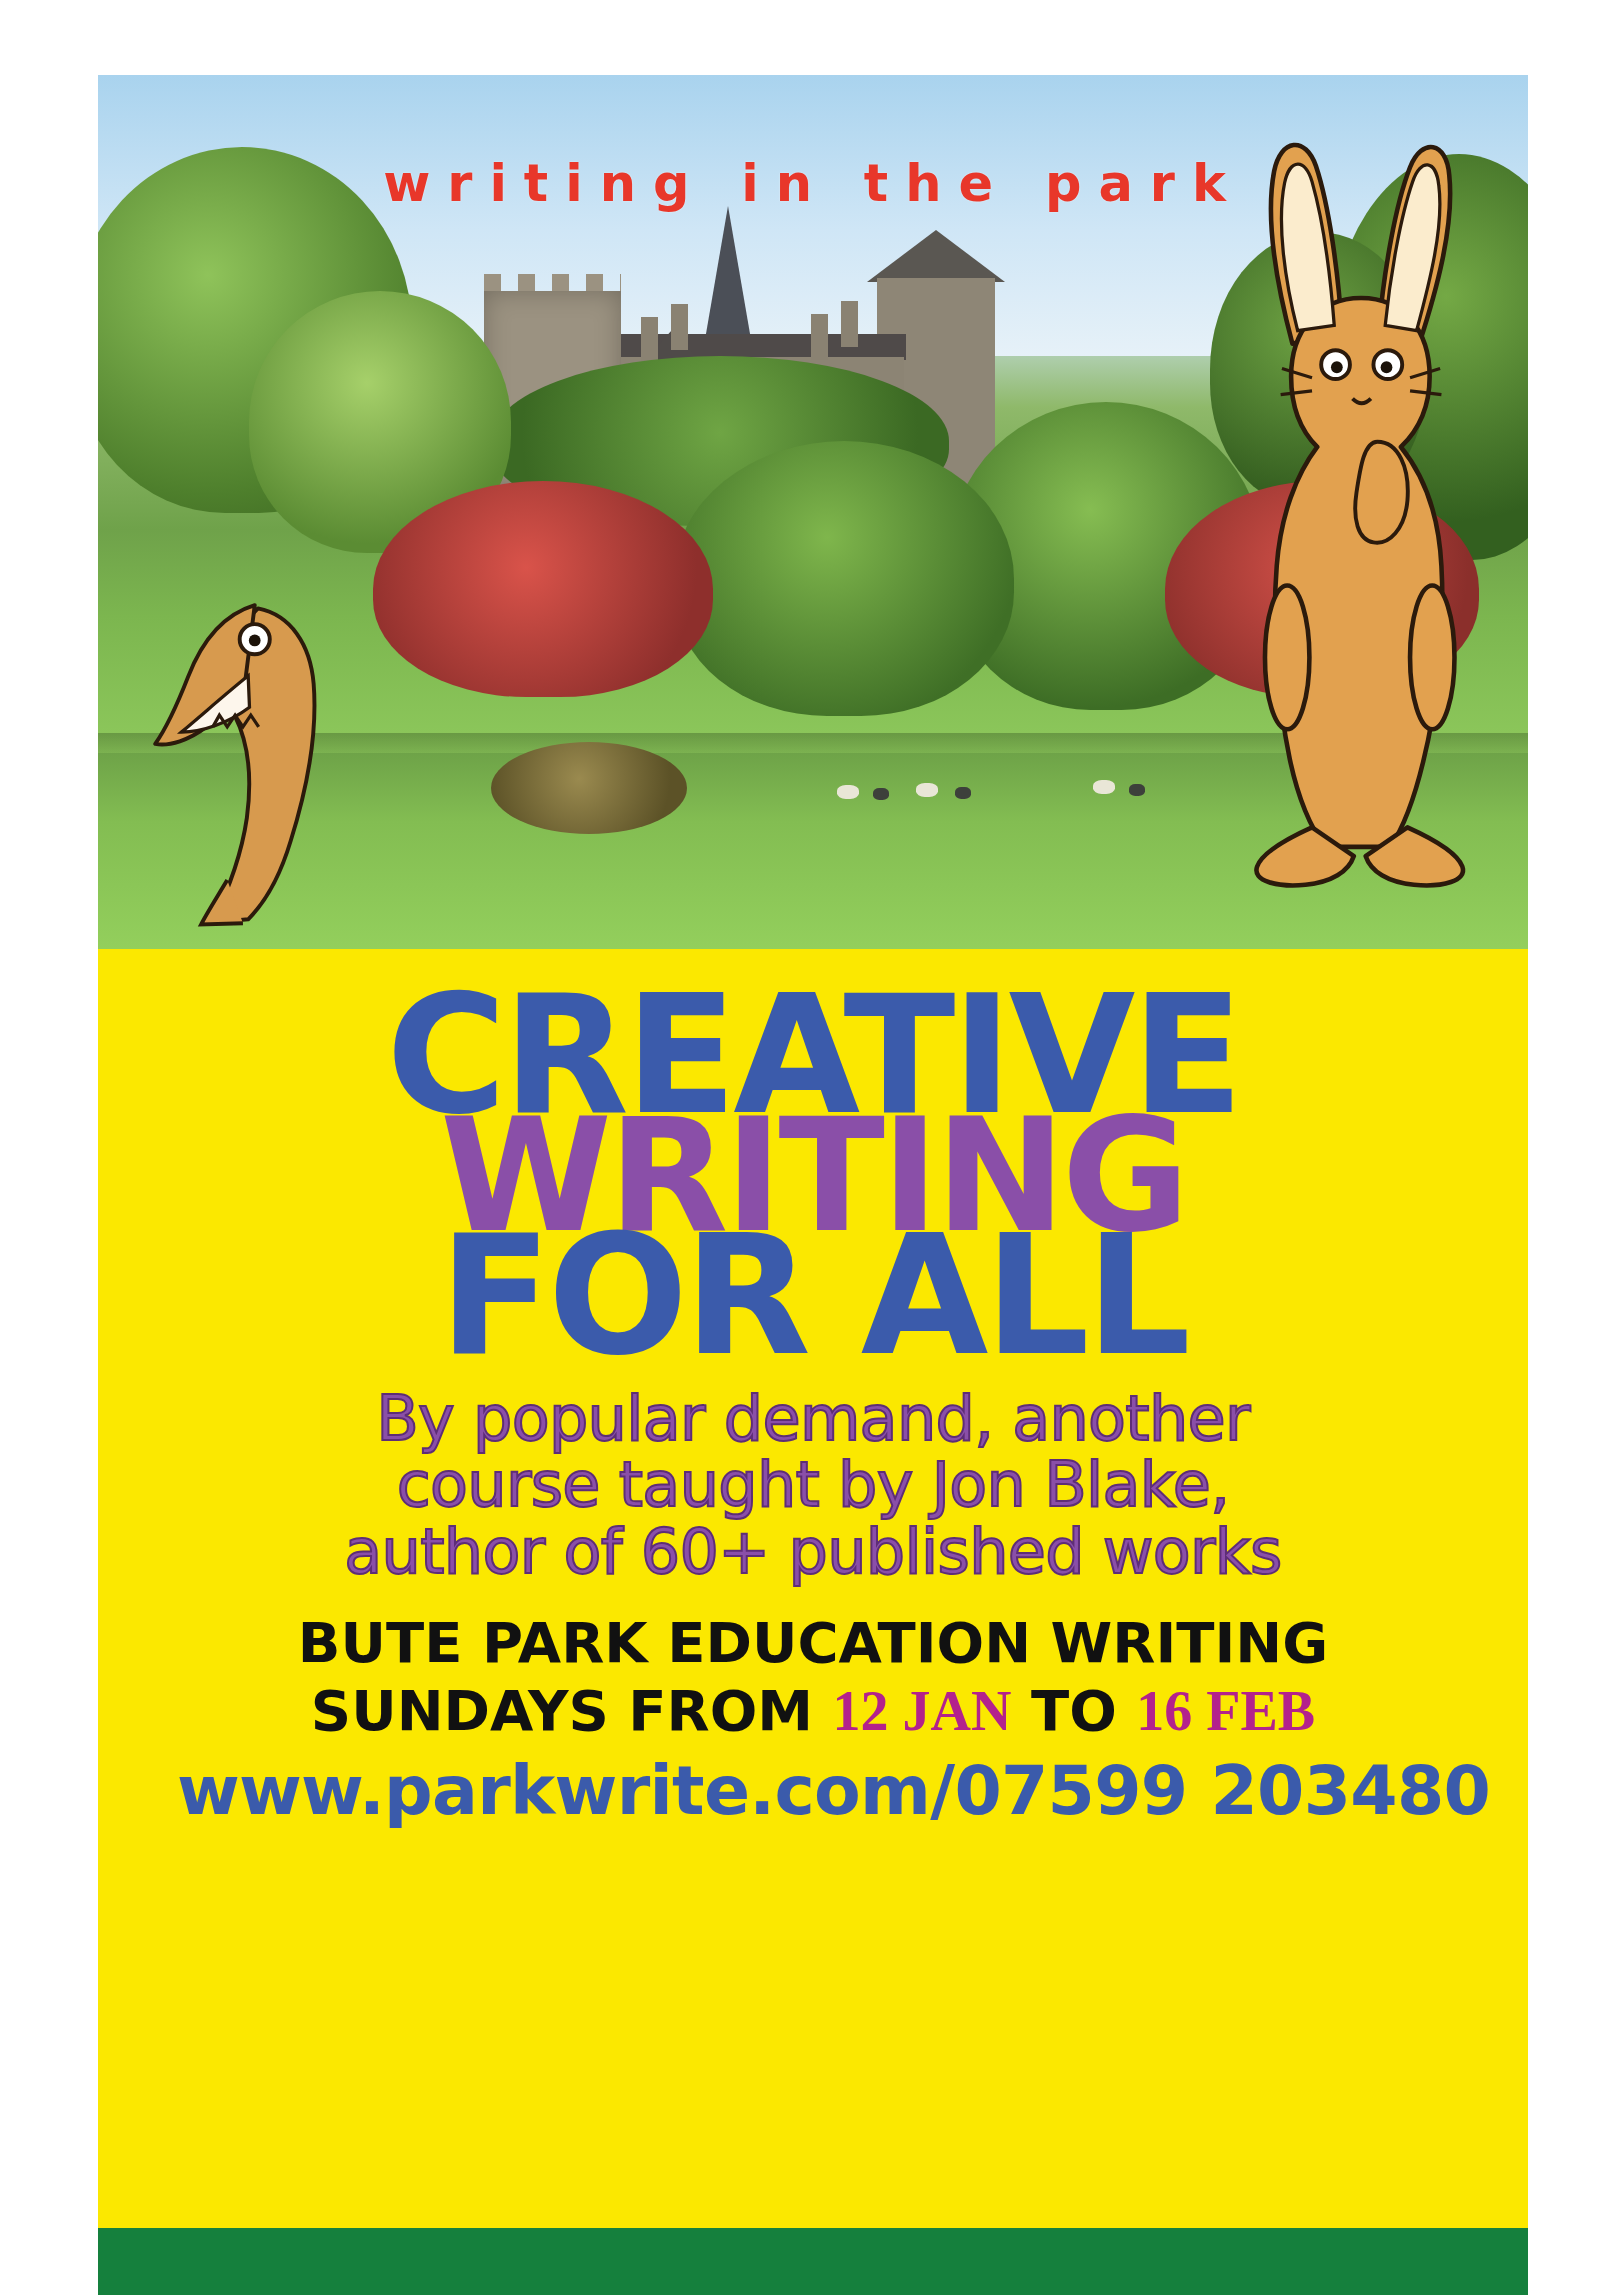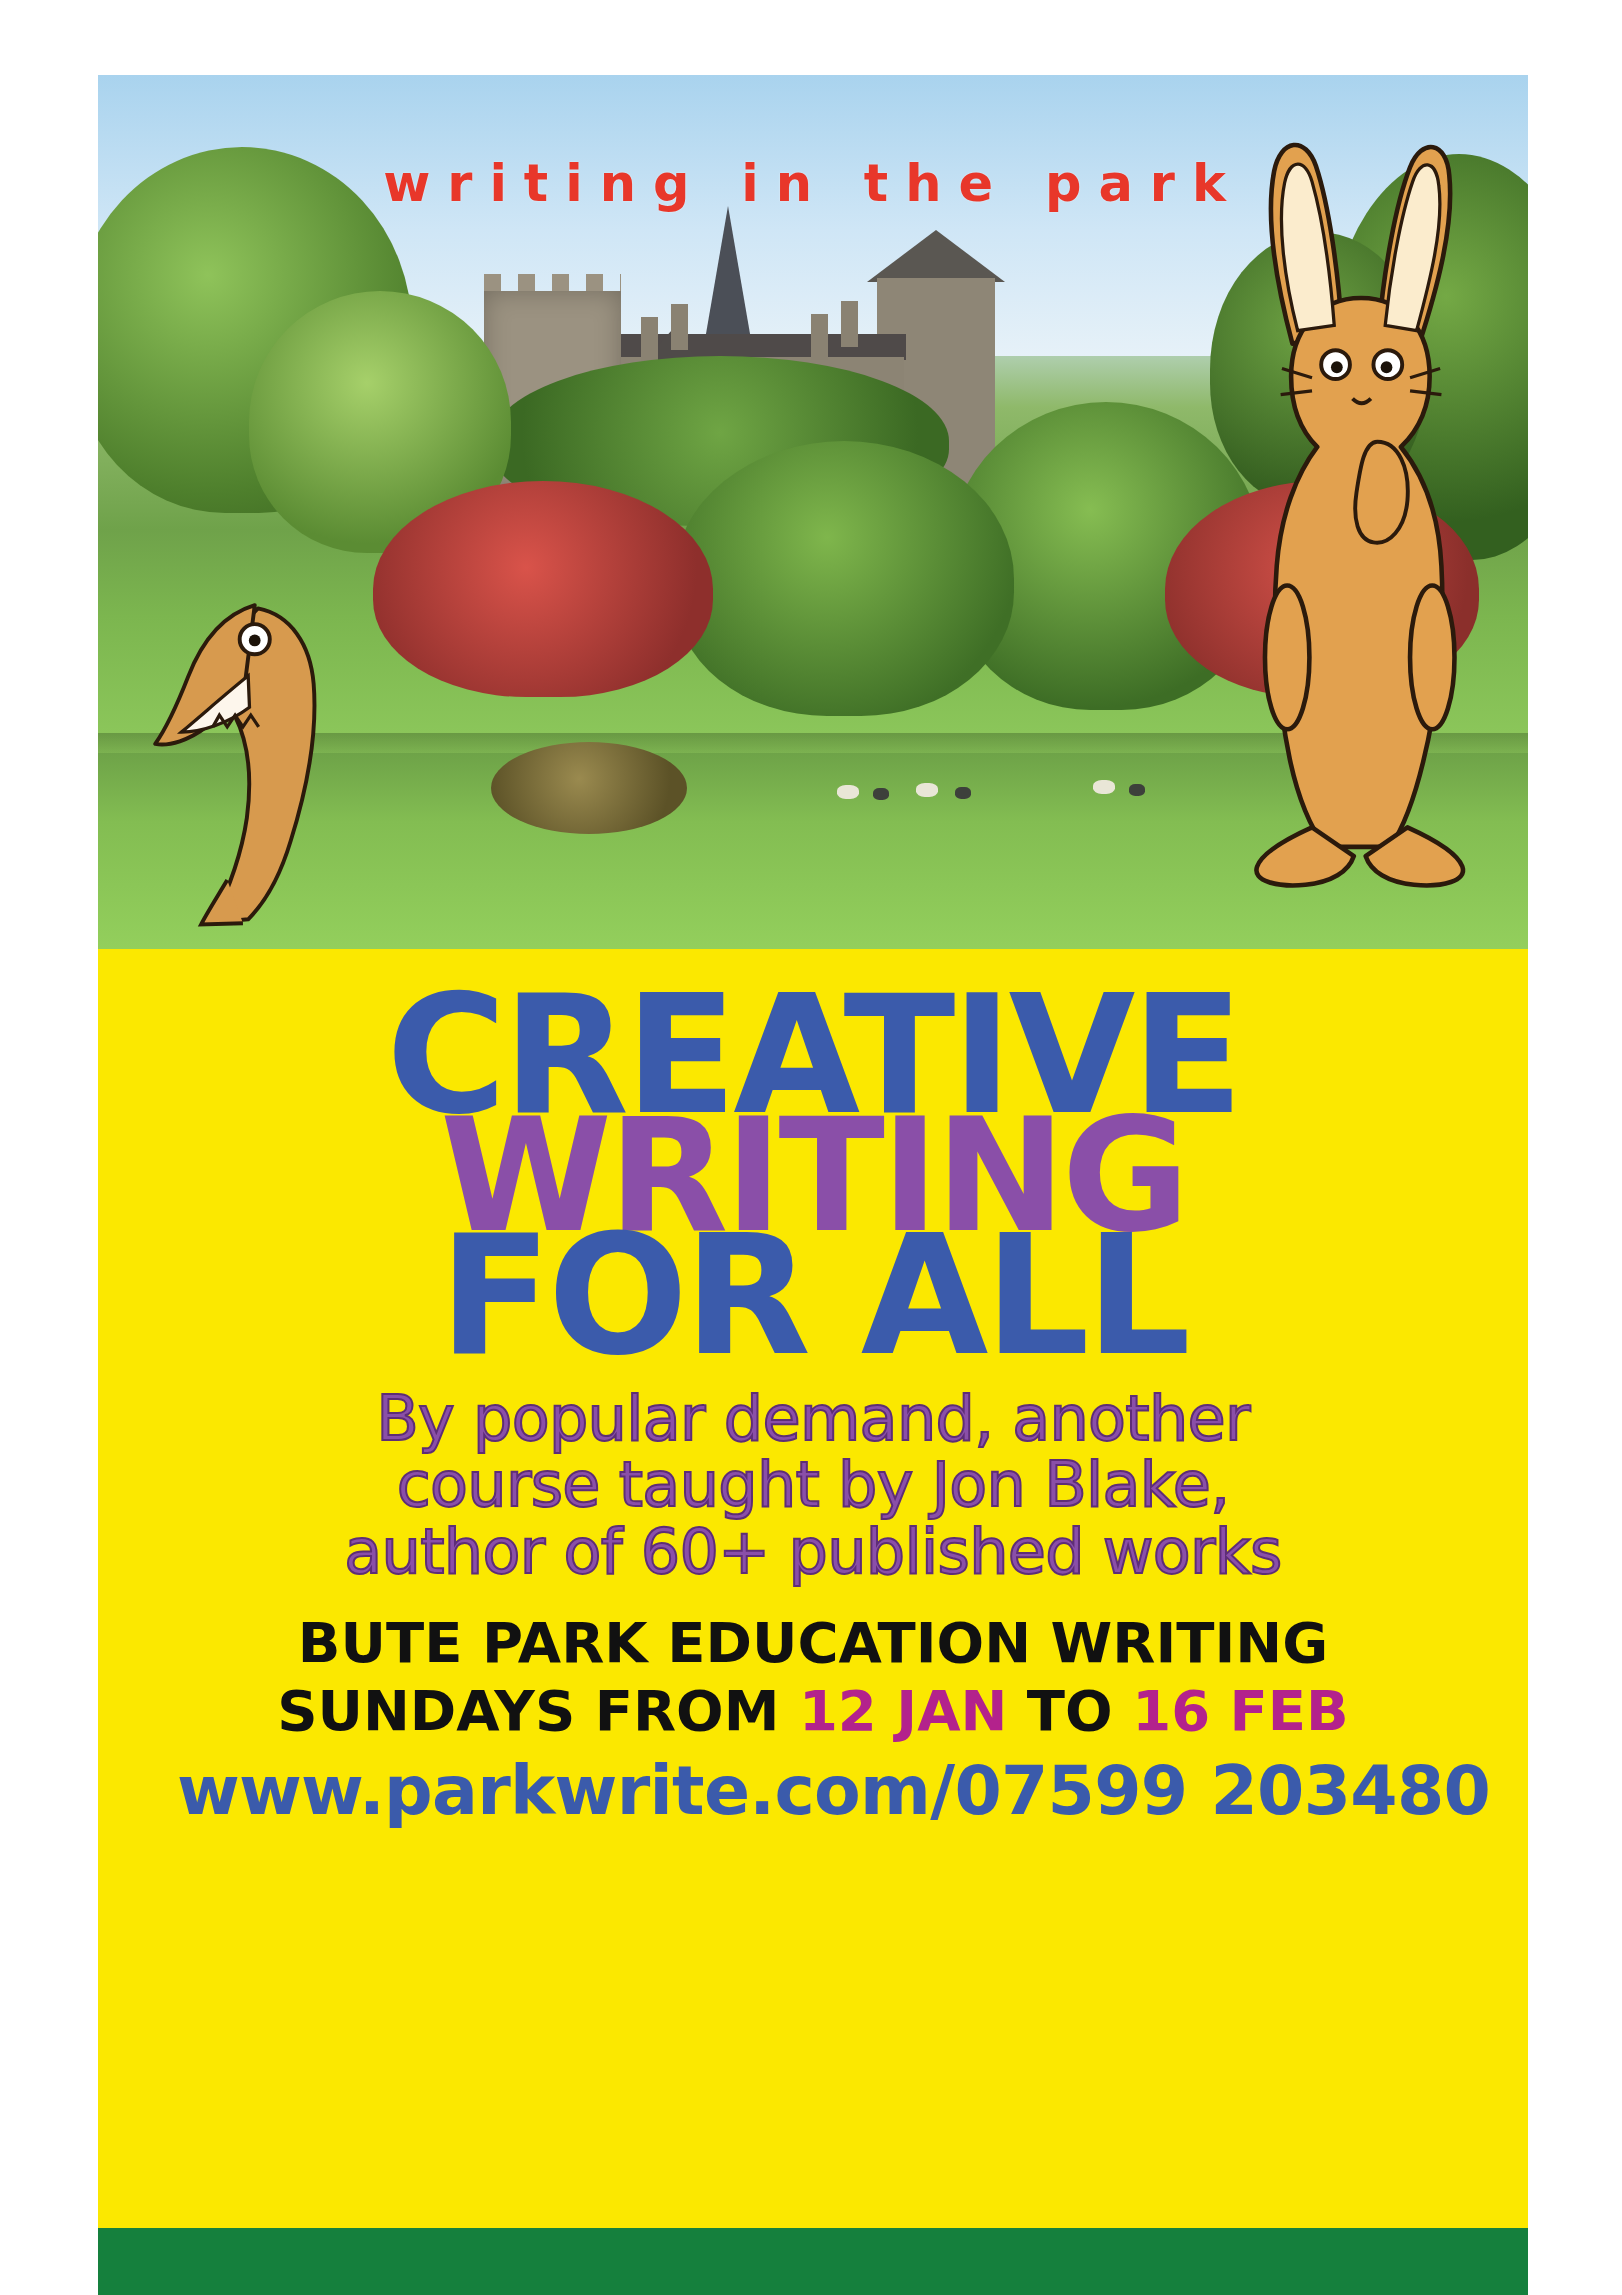--- a/index.html
+++ b/index.html
@@ -246,21 +246,21 @@
 
   .details {
     margin-top: 23.6px;
     color: #111111;
     font-family: "DejaVu Sans", sans-serif;
     font-weight: bold;
     font-size: 56px;
     line-height: 1.22;
     letter-spacing: 0px;
   }
-  .details .date-hl { color: #b3228c; }
+  .details .date-hl { color: #b3228c; font-family: Liberation Serif, serif; }
   .details .small { font-size: 46px; }
 
   .weburl {
     margin-top: 6px;
     color: #3b5bab;
     font-family: "DejaVu Sans", sans-serif;
     font-weight: bold;
     font-size: 68px;
     letter-spacing: -0.7px;
     padding-left: 41px;

